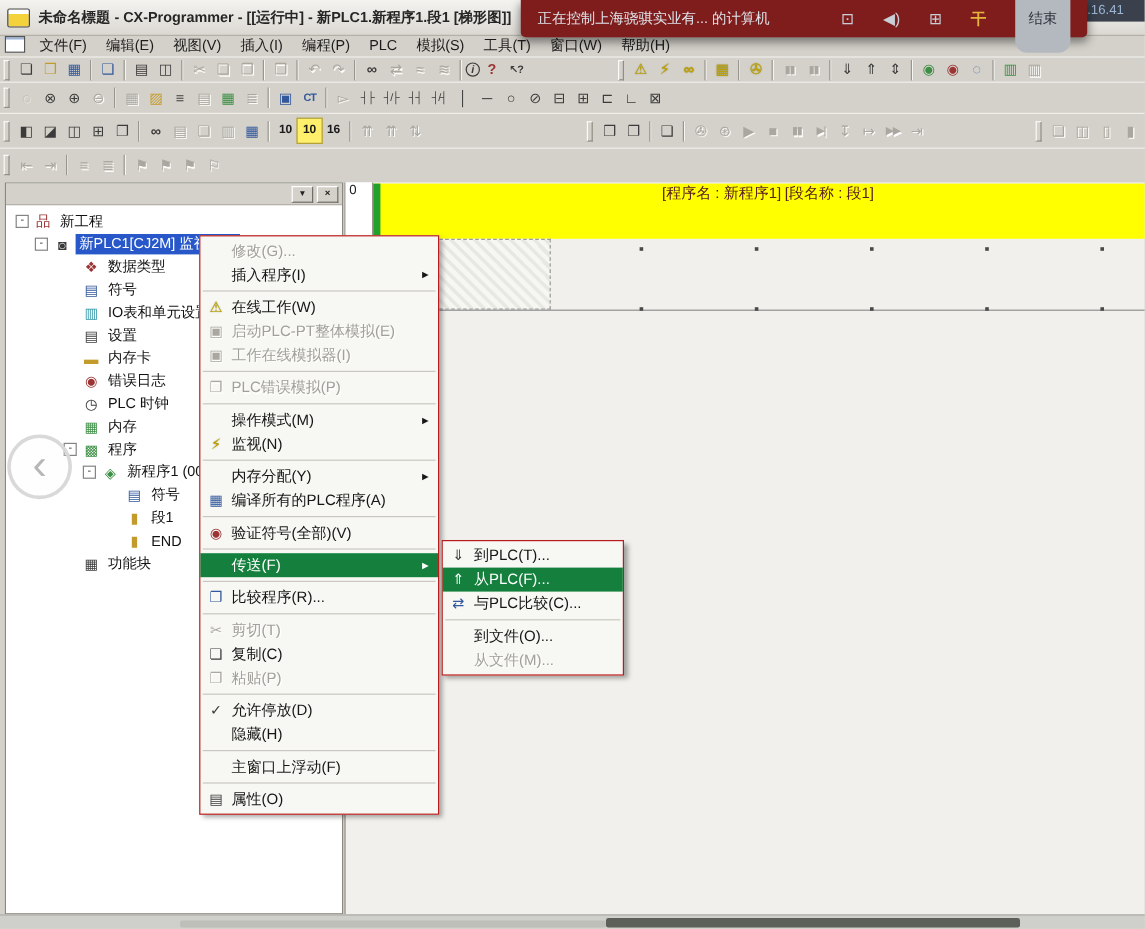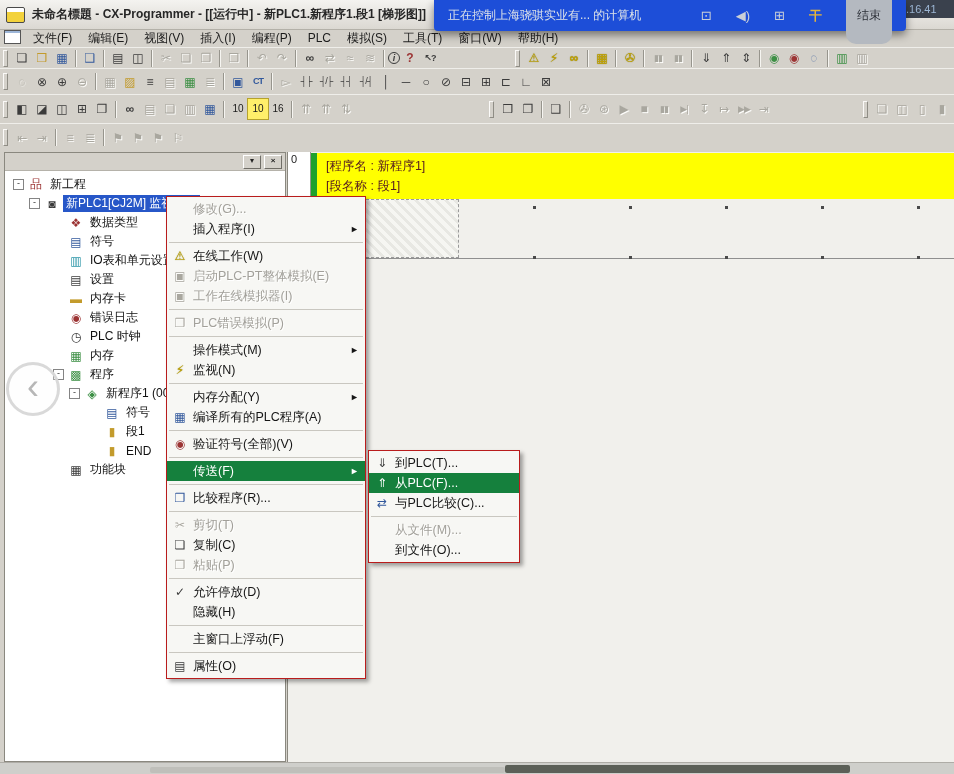--- a/index.html
+++ b/index.html
@@ -4,21 +4,21 @@
 <style>
   html,body{margin:0;padding:0}
   body{width:954px;height:774px;position:relative;overflow:hidden;background:#d4d1ca;
        font-family:"Liberation Sans","DejaVu Sans",sans-serif;-webkit-font-smoothing:antialiased}
   
   #titlebar{position:absolute;left:0;top:0;width:954px;height:30px;
     background:linear-gradient(#f4f3f0,#dbd8d2);border-bottom:1px solid #b3b0a8;
     display:flex;align-items:center;gap:7px;padding:0 6px;font-size:12px;font-weight:600;color:#262626;box-sizing:border-box}
   .appico{width:17px;height:14px;background:linear-gradient(#fff 0 4px,#f3d23c 4px);border:1px solid #4a4a4a;border-radius:2px;flex:none}
   
-  #remote-overlay{position:absolute;left:434px;top:0;width:472px;height:31px;background:#1d4ed8;
+  #remote-overlay{position:absolute;left:434px;top:0;width:472px;height:31px;background:#7f1d1d;
     border-radius:0 0 4px 4px;box-shadow:0 4px 8px rgba(0,0,0,.45);display:flex;align-items:center;
     gap:24px;padding:0 14px;box-sizing:border-box;color:#dde2e8;font-size:12px;z-index:60}
   #remote-overlay .rtext{flex:1;white-space:nowrap;overflow:hidden}
   .ricon{color:#c9cfd7;font-size:13px;flex:none}
   .ricon.ylw{color:#e5b43b;font-weight:bold}
   #end-btn{background:#b4b9c0;color:#2d3138;border-radius:10px;padding:20px 11px;font-size:12px;flex:none}
   #corner-tab{position:absolute;right:0;top:0;width:50px;height:18px;background:#3a414d;color:#9cb6d4;
     font-size:11px;line-height:18px;padding-left:2px;z-index:59;box-sizing:border-box}
   
   #menubar{position:absolute;left:0;top:30px;width:954px;height:17px;display:flex;align-items:flex-start;
@@ -37,21 +37,21 @@
     border-left:1px solid #fbfaf8;border-top:1px solid #fbfaf8;border-right:1px solid #8f8d85;border-bottom:1px solid #8f8d85}
   .tbgroup{display:flex;align-items:center}
   .tbi{min-width:20px;height:20px;display:flex;align-items:center;justify-content:center;
     font-size:12px;line-height:1;padding:0 1px;box-sizing:border-box}
   .tsep{width:1px;height:17px;background:#97958d;border-right:1px solid #f6f5f1;margin:0 3px;align-self:center}
   .dk{color:#3b3b3b}.dim{color:#a9a79f;text-shadow:1px 1px 0 #fdfdfb}
   .bl{color:#32589c}.yl{color:#c39b2c}.gr{color:#3c8f44}.rd{color:#9c3434}
   .wn{color:#c7a400;text-shadow:0 0 1px #6b6b00}.cy{color:#2d96a8}
   .sm{font-size:9px;letter-spacing:-1px}
   .b{font-weight:bold}
-  .num{font-size:10px;font-weight:normal;color:#1a1a1a}
+  .num{font-size:10px;font-weight:bold;color:#1a1a1a}
   .hl{background:#ffef6a;outline:1px solid #b5a22e}
   .circ{border:1px solid #3b3b3b;border-radius:50%;min-width:12px;width:12px;height:12px;font-size:9px;font-style:italic;font-weight:bold}
   .tbright{position:absolute;display:flex;align-items:center;top:0;height:100%}
   #tb1 .tbright{left:512px}
   #tb3 .tbright{left:486px}
   #tb3 .tbfar{position:absolute;right:2px;top:0;height:100%;display:flex;align-items:center}
   
   #workspace{position:absolute;left:0;top:152px;width:954px;height:610px;background:#d4d1ca}
   #left-panel{position:absolute;left:4px;top:0;width:282px;height:610px;background:#fff;
     border:1px solid #8a887f;box-sizing:border-box}
@@ -70,21 +70,21 @@
   .trow.sel .tl{background:#2757c8;color:#fff}
   
   #back-circle{position:absolute;left:6px;top:362px;width:54px;height:54px;border:3px solid rgba(215,215,215,.95);
     border-radius:50%;background:rgba(252,252,252,.25);z-index:30;display:flex;align-items:center;
     justify-content:center;color:#b7b7b7;font-size:36px;line-height:1;padding-bottom:4px;box-sizing:border-box}
   
   #ladder{position:absolute;left:287px;top:0;width:667px;height:610px;background:#f1f0ec;border-left:1px solid #8a887f;box-sizing:border-box}
   #rung-margin{position:absolute;left:0;top:0;width:22px;height:106px;background:#fff;border-right:1px solid #97958d}
   #rung-number{position:absolute;left:3px;top:1px;font-size:11px;color:#222}
   #banner{position:absolute;left:23px;top:1px;width:643px;height:46px;background:#ffff00;
-    border-left:6px solid #1fa12c;box-sizing:border-box;display:flex;flex-direction:column;justify-content:center;
+    border-left:6px solid #1fa12c;box-sizing:border-box;display:flex;flex-direction:row;justify-content:center;
     gap:3px;padding-left:9px;font-size:12.5px;color:#5a2020}
   #hatch{position:absolute;left:23px;top:47px;width:148px;height:59px;border:1px dashed #9a9a9a;box-sizing:border-box;
     background:repeating-linear-gradient(45deg,#e8e8e3 0 3px,#f6f6f2 3px 7px)}
   #hline{position:absolute;left:23px;top:106px;width:643px;height:1px;background:#8f8f8f}
   .dot{position:absolute;width:3px;height:3px;background:#4a4a4a}
   
   .popup{position:absolute;background:#f7f7f4;border:1px solid #b91c1c;box-shadow:3px 3px 4px rgba(0,0,0,.35);
     padding:2px 0;font-size:12.5px;color:#161616;box-sizing:border-box;z-index:40}
   #ctx{left:166px;top:196px;width:200px}
   #sub{left:368px;top:450px;width:152px;z-index:45}
@@ -566,26 +566,26 @@
     <div class="mi sel">
       <span class="mic dk">⇑</span>
       <span class="ml">从PLC(F)...</span>
     </div>
 
     <div class="mi">
       <span class="mic bl">⇄</span>
       <span class="ml">与PLC比较(C)...</span>
     </div>
   <div class="msep"></div>
+    <div class="mi">
+      <span class="mic"></span>
+      <span class="ml">到文件(O)...</span>
+    </div>
+
     <div class="mi dis">
       <span class="mic"></span>
       <span class="ml">从文件(M)...</span>
-    </div>
-
-    <div class="mi">
-      <span class="mic"></span>
-      <span class="ml">到文件(O)...</span>
     </div>
   </div>
 
 <div id="bottombar"></div>
 <div id="bseg"></div>
 <div id="bthumb"></div>
 
 </body></html>

